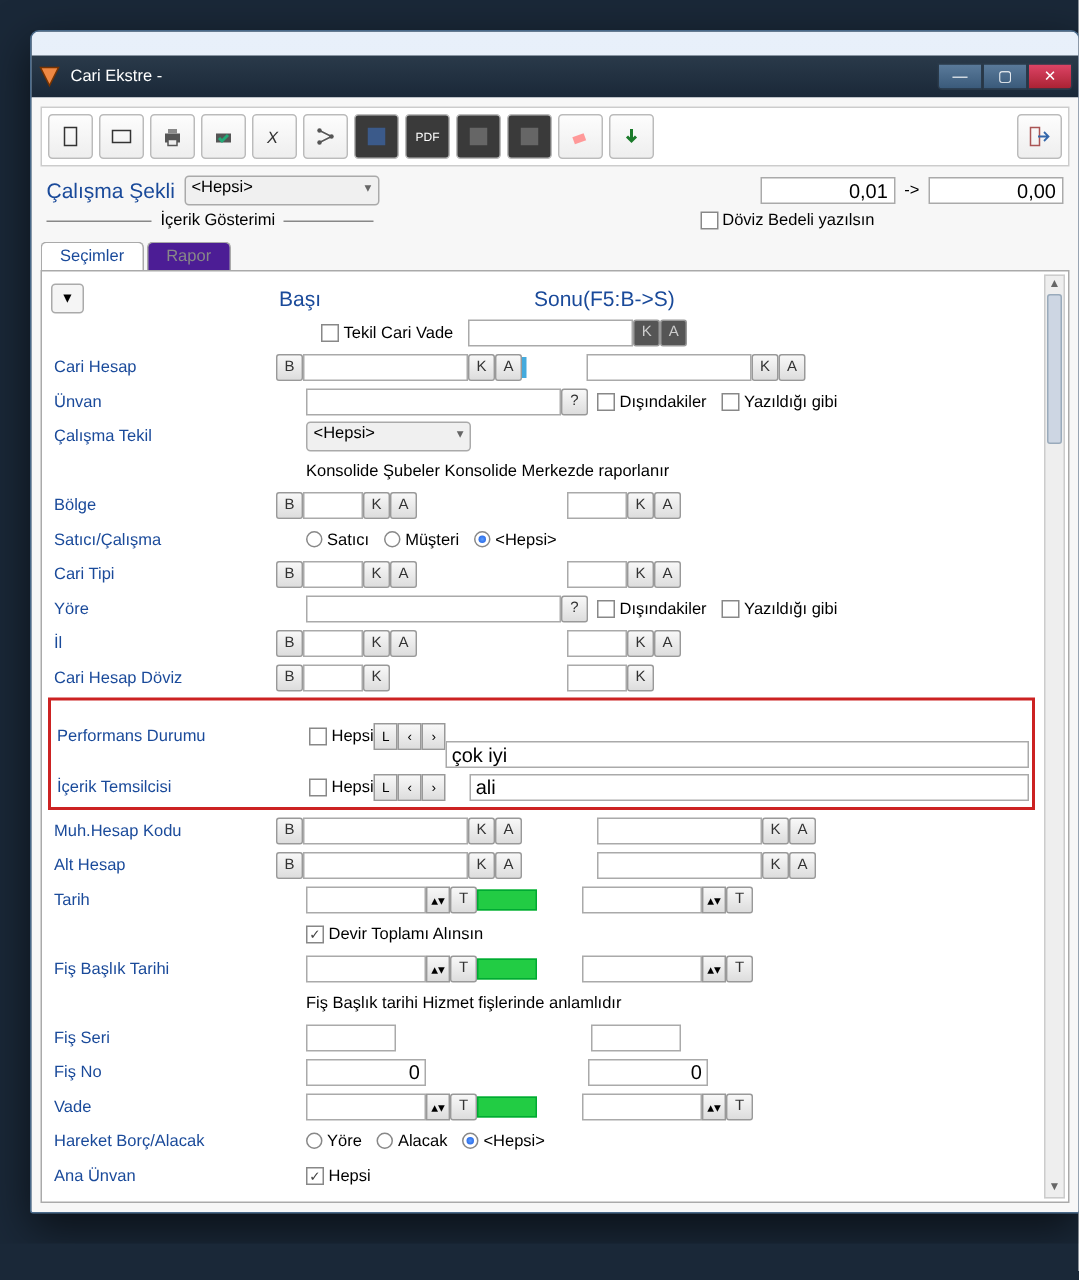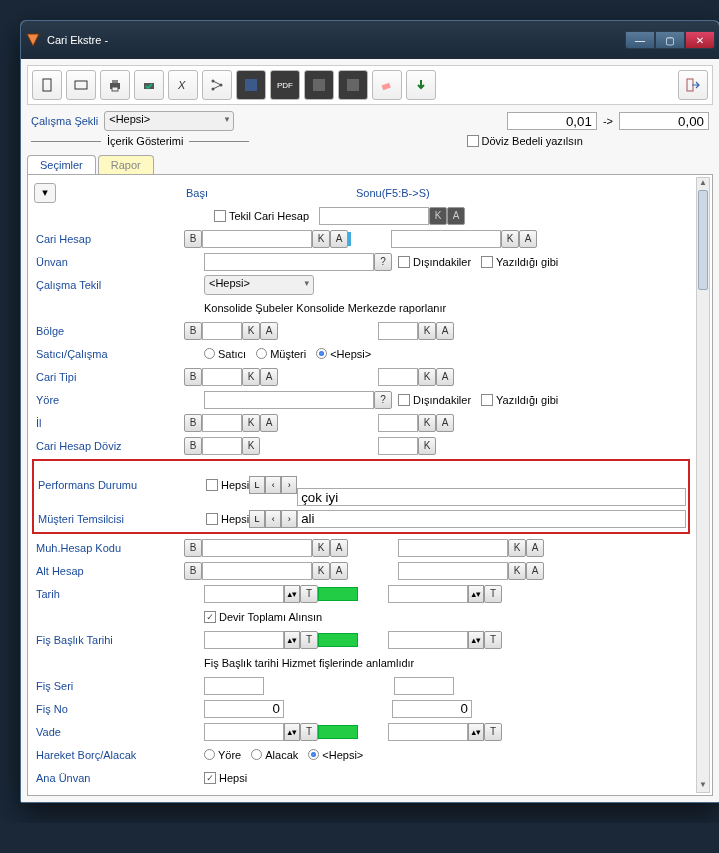--- a/index.html
+++ b/index.html
@@ -11,26 +11,27 @@
 }
 .window {
   width: 700px;
   background: linear-gradient(to bottom, #e8f0fa 0%, #d6e3f3 100%);
   border: 1px solid #4a6a8a;
   border-radius: 6px 6px 2px 2px;
   box-shadow: 0 10px 30px rgba(0,0,0,0.6);
   overflow: hidden;
 }
 .titlebar {
-  height: 38px;
+  height: 28px;
   background: linear-gradient(to bottom, #2a3a4a 0%, #1a2838 100%);
   display: flex;
   align-items: center;
   padding: 0 4px;
   color: #fff;
+  margin-top: 16px;
 }
 .titlebar .icon-app { width: 16px; height: 16px; margin-right: 6px; }
 .titlebar .title { flex: 1; font-size: 11px; }
 .winbtns { display: flex; gap: 0; }
 .winbtn {
   width: 30px; height: 18px;
   border: 1px solid #2a3a4a;
   display: flex; align-items: center; justify-content: center;
   color: #fff; font-size: 10px;
 }
@@ -59,21 +60,21 @@
   font-size: 14px; color: #333;
 }
 .tbtn.dark { background: #3a3a3a; color: #ddd; }
 .spacer { flex: 1; }
 .form-row {
   display: flex;
   align-items: center;
   padding: 2px 4px;
   gap: 6px;
 }
-.label-blue { color: #1a4a9a; font-size: 11px; }
+.label-blue { color: #1a4a9a; font-size: 14px; }
 .dropdown {
   background: #f0f0f0;
   border: 1px solid #aaa;
   border-radius: 3px;
   height: 20px;
   padding: 1px 18px 1px 4px;
   min-width: 130px;
   position: relative;
 }
 .dropdown::after {
@@ -89,21 +90,21 @@
 .checkbox .box {
   width: 12px; height: 12px; border: 1px solid #888; background: #fff;
   display: flex; align-items: center; justify-content: center;
   font-size: 9px; color: #444;
 }
 .tabs {
   display: flex; margin-top: 6px;
 }
 .tab {
   padding: 3px 12px; border: 1px solid #aaa; border-bottom: none;
-  background: #fef9c3; color: #888; border-radius: 4px 4px 0 0; margin-right: 2px;
+  background: #4c1d95; color: #888; border-radius: 4px 4px 0 0; margin-right: 2px;
 }
 .tab.active { background: #fff; color: #1a4a9a; }
 .tabcontent {
   background: #fff; border: 1px solid #aaa; padding: 6px 6px 6px 6px;
   min-height: 600px; position: relative;
 }
 .scrollbar {
   position: absolute; right: 2px; top: 2px; bottom: 2px; width: 14px;
   background: #eee; border: 1px solid #ccc;
 }
@@ -274,21 +275,21 @@
           <div style="width:130px"></div>
           <span class="label-blue" style="width:170px">Başı</span>
           <span class="label-blue">Sonu(F5:B-&gt;S)</span>
         </div>
 
         <div class="field-row">
           <div class="lbl-col"></div>
           <div style="width:30px"></div>
           <div class="checkbox">
               <span class="box"></span>
-              <span>Tekil Cari Hesap</span>
+              <span>Tekil Cari Vade</span>
             </div>
           <div style="width:10px"></div>
           <input class="inp inp-mid" style="">
           <span class="sq-btn" style="background:#555;color:#ccc">K</span>
           <span class="sq-btn" style="background:#555;color:#ccc">A</span>
         </div>
 
         <div class="field-row">
           <div class="lbl-col">Cari Hesap</div>
           <span class="sq-btn">B</span>
@@ -418,30 +419,30 @@
             <div class="checkbox">
                 <span class="box"></span>
                 <span>Hepsi</span>
               </div>
             <span class="small-icon-btn">L</span>
             <span class="small-icon-btn">‹</span>
             <span class="small-icon-btn">›</span>
             <input class="inp" style="flex: 1 1 0%; margin-top: 24px;" value="çok iyi">
           </div>
           <div class="field-row">
-            <div class="lbl-col">Müşteri Temsilcisi</div>
+            <div class="lbl-col">İçerik Temsilcisi</div>
             <div style="width:20px"></div>
             <div class="checkbox">
                 <span class="box"></span>
                 <span>Hepsi</span>
               </div>
             <span class="small-icon-btn">L</span>
             <span class="small-icon-btn">‹</span>
             <span class="small-icon-btn">›</span>
-            <input class="inp" style="flex: 1 1 0%;" value="ali">
+            <input class="inp" style="flex: 1 1 0%; margin-left: 16px;" value="ali">
           </div>
         </div>
 
         <div class="field-row">
           <div class="lbl-col">Muh.Hesap Kodu</div>
           <span class="sq-btn">B</span>
           <input class="inp inp-mid" style="">
           <span class="sq-btn">K</span>
           <span class="sq-btn">A</span>
           <div style="width:50px"></div>

